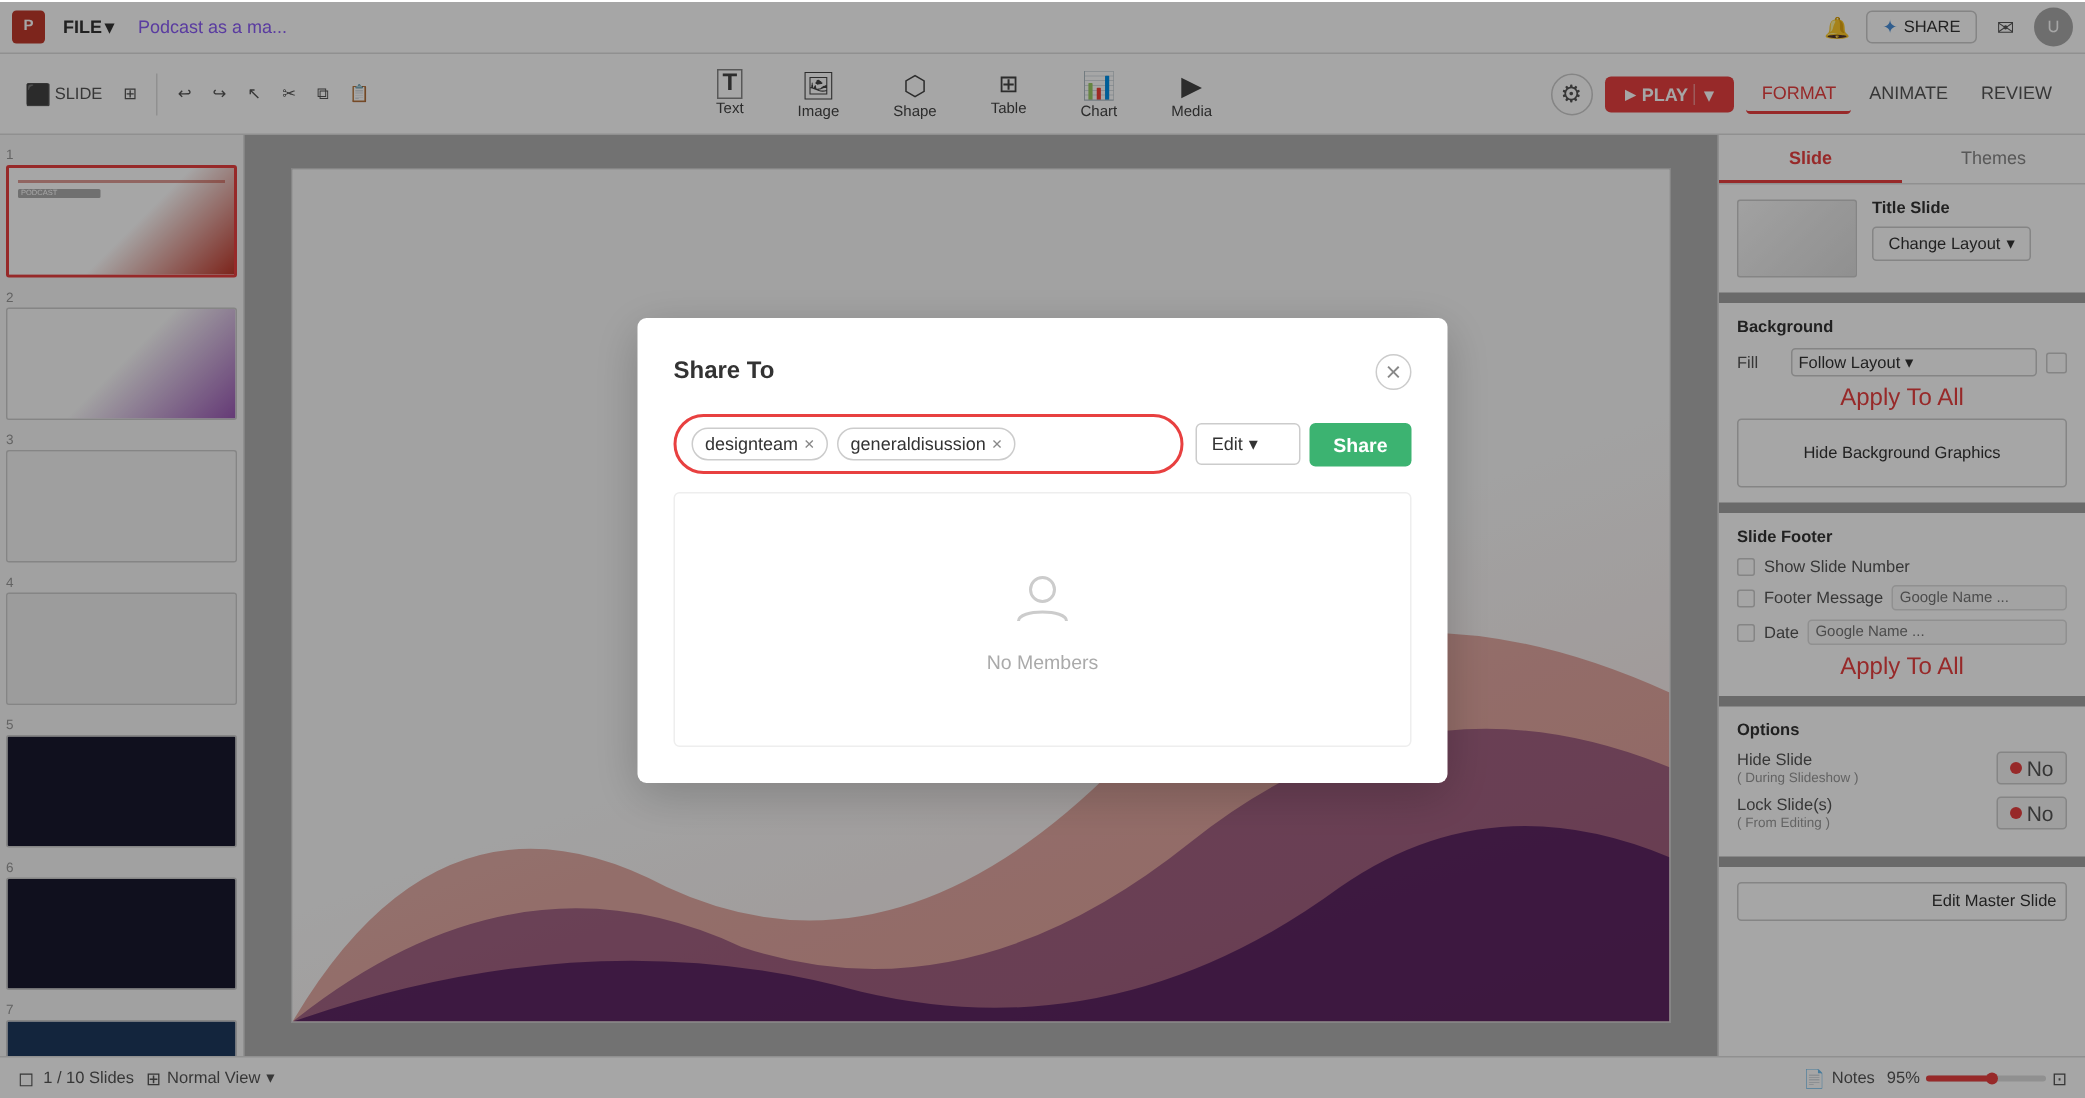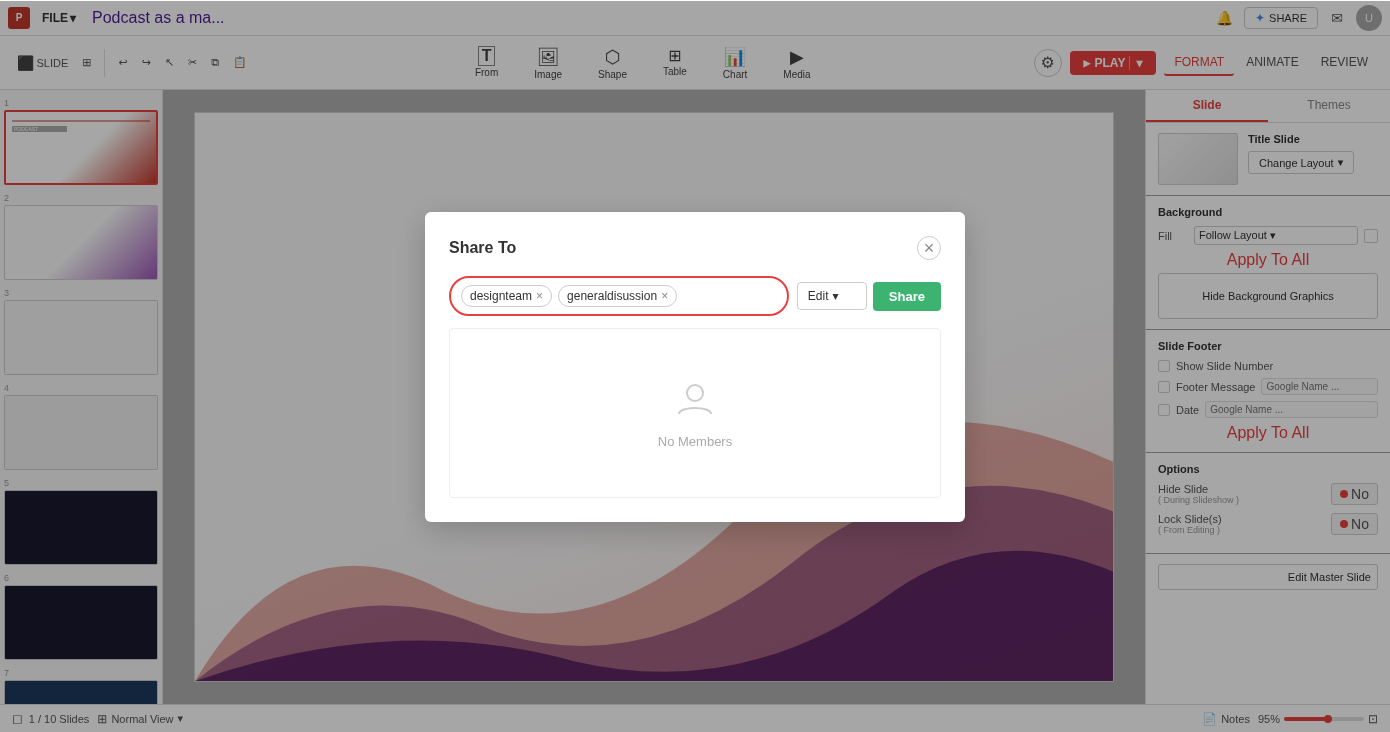--- a/index.html
+++ b/index.html
@@ -6,21 +6,21 @@
     body { font-family: 'Segoe UI', Arial, sans-serif; background: #f0f0f0; overflow: hidden; width: 1390px; height: 732px; display: flex; flex-direction: column; }
 
     
     .top-bar {
       display: flex; align-items: center; height: 36px; background: #fff;
       border-bottom: 1px solid #ddd; padding: 0 8px; gap: 6px; flex-shrink: 0;
     }
     .logo-btn { width: 22px; height: 22px; background: #c0392b; border-radius: 3px; display: flex; align-items: center; justify-content: center; cursor: pointer; }
     .logo-btn span { color: #fff; font-size: 10px; font-weight: bold; }
     .file-btn { font-size: 12px; font-weight: 600; color: #333; cursor: pointer; padding: 2px 6px; display: flex; align-items: center; gap: 2px; }
-    .doc-title { font-size: 16px; color: #4c1d95; margin-left: 4px; }
+    .doc-title { font-size: 12px; color: #8b5cf6; margin-left: 4px; }
     .spacer { flex: 1; }
     .share-btn-top { background: #fff; border: 1px solid #ccc; border-radius: 4px; padding: 3px 10px; font-size: 11px; cursor: pointer; display: flex; align-items: center; gap: 4px; color: #333; }
     .share-icon-top { color: #4a90d9; font-size: 12px; }
     .top-icon { width: 26px; height: 26px; display: flex; align-items: center; justify-content: center; cursor: pointer; color: #555; font-size: 14px; border-radius: 3px; }
     .user-avatar { width: 26px; height: 26px; background: #aaa; border-radius: 50%; display: flex; align-items: center; justify-content: center; color: #fff; font-size: 11px; cursor: pointer; }
 
     
     .toolbar {
       display: flex; align-items: center; height: 54px; background: #fff;
       border-bottom: 1px solid #ddd; padding: 0 12px; gap: 2px; flex-shrink: 0;
@@ -53,21 +53,21 @@
 
     
     .canvas-area { flex: 1; background: #b0b0b0; display: flex; align-items: center; justify-content: center; position: relative; overflow: hidden; }
     .slide-canvas { background: #fff; width: 920px; height: 570px; position: relative; overflow: hidden; border: 1px solid #ccc; }
 
     
     .right-panel { width: 245px; background: #fff; border-left: 1px solid #ddd; overflow-y: auto; flex-shrink: 0; }
     .right-tabs { display: flex; border-bottom: 1px solid #ddd; }
     .right-tab { flex: 1; text-align: center; padding: 8px; font-size: 12px; cursor: pointer; color: #888; }
     .right-tab.active { color: #e84040; border-bottom: 2px solid #e84040; font-weight: 600; }
-    .right-section { padding: 10px 12px; border-bottom: 1px solid #a3a3a3; }
+    .right-section { padding: 10px 12px; border-bottom: 7px solid #a3a3a3; }
     .right-section-title { font-size: 11px; font-weight: 700; color: #333; margin-bottom: 8px; }
     .layout-label { font-size: 11px; font-weight: 600; color: #333; margin-bottom: 6px; }
     .change-layout-btn { border: 1px solid #ccc; border-radius: 3px; padding: 4px 10px; font-size: 11px; cursor: pointer; background: #fff; display: flex; align-items: center; gap: 4px; color: #333; }
     .bg-section {}
     .fill-row { display: flex; align-items: center; gap: 6px; margin-bottom: 6px; }
     .fill-label { font-size: 11px; color: #555; width: 30px; }
     .fill-select { flex: 1; font-size: 11px; border: 1px solid #ccc; border-radius: 3px; padding: 2px 4px; color: #333; cursor: pointer; }
     .apply-all-link { font-size: 16px; color: #e84040; cursor: pointer; text-align: center; margin-top: 2px; }
     .hide-bg-btn { width: 100%; border: 1px solid #ccc; border-radius: 3px; padding: 16px 8px; font-size: 11px; cursor: pointer; background: #fff; color: #333; margin-top: 4px; }
     .footer-section {}
@@ -155,21 +155,21 @@
       <span>⧉</span>
     </div>
     <div class="tb-btn">
       <span>📋</span>
     </div>
   </div>
 
   <div class="toolbar-center">
     <div class="tb-tool">
       <span class="tb-tool-icon" style="font-size:16px;font-weight:bold;border:1px solid #888;padding:0 3px;">T</span>
-      <span class="tb-tool-label">From</span>
+      <span class="tb-tool-label">Text</span>
     </div>
     <div class="tb-tool">
       <span class="tb-tool-icon">🖼</span>
       <span class="tb-tool-label">Image</span>
     </div>
     <div class="tb-tool">
       <span class="tb-tool-icon">⬡</span>
       <span class="tb-tool-label">Shape</span>
     </div>
     <div class="tb-tool">

